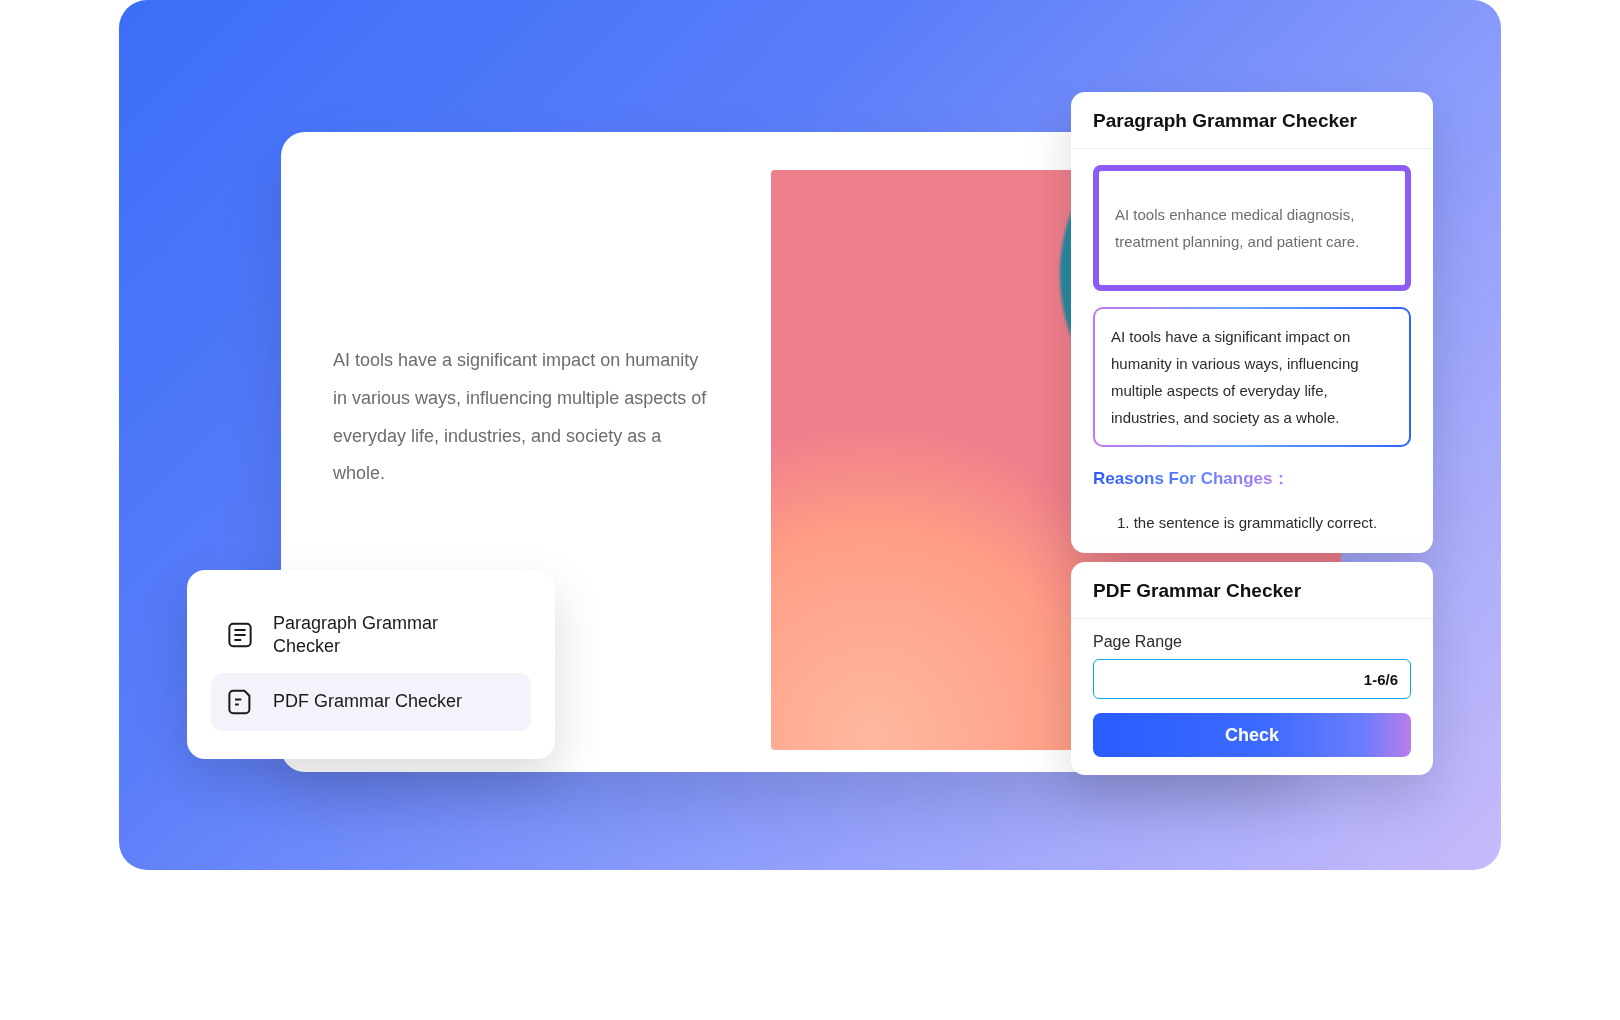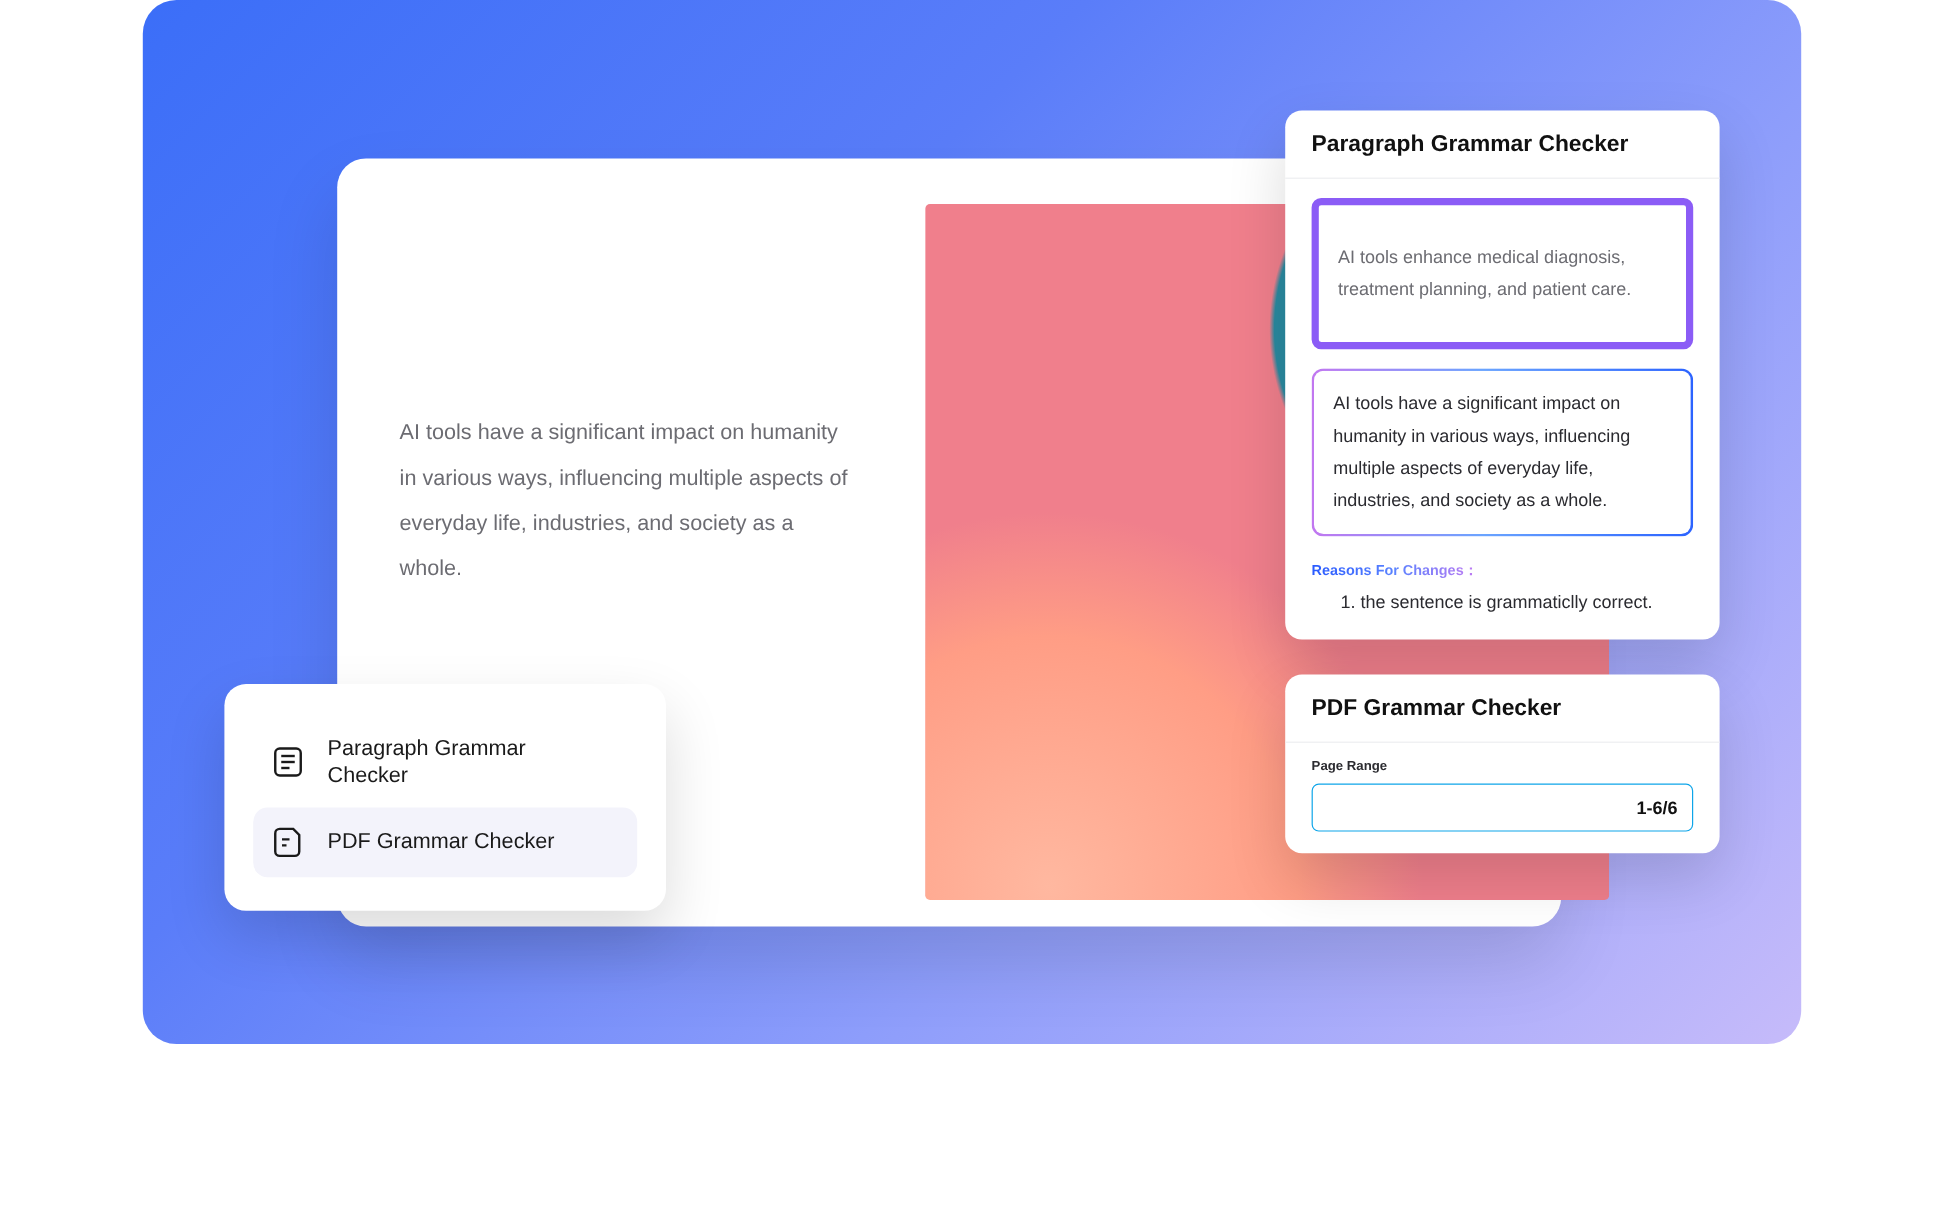--- a/index.html
+++ b/index.html
@@ -134,23 +134,23 @@
         linear-gradient(90deg,#c277f0 0%, #6aa4ff 45%, #2b63ff 100%) border-box;
       border: 2px solid transparent;
       border-radius: 10px;
       color: #2b2b30;
     }
     .text-box.highlight .inner {
       padding: 14px 16px;
       display: block;
     }
     .reasons-label {
-      font-size: 12px;
-      font-weight: 700;
-      margin: 4px 0 8px;
+      font-size: 17px;
+      font-weight: 700;
+      margin: 4px 0 22px;
       background: linear-gradient(90deg, #2a5bff 0%, #5b83ff 50%, #c27bf2 100%);
       -webkit-background-clip: text;
       background-clip: text;
       color: transparent;
       display: inline-block;
     }
     .reason-item {
       font-size: 15px;
       color: #2b2b30;
       line-height: 1.5;
@@ -163,24 +163,23 @@
       top: 562px;
       right: 68px;
       width: 362px;
       background: #fff;
       border-radius: 14px;
       box-shadow: 0 22px 50px rgba(0,0,0,0.14);
       padding-bottom: 18px;
     }
     .pdf-body { padding: 14px 22px 0; }
     .field-label {
-      font-size: 11px;
+      font-size: 16px;
       color: #2b2b30;
       margin-bottom: 8px;
-      font-weight: bold;
     }
     .pdf-input {
       width: 100%;
       height: 40px;
       border: 1px solid #0ea5e9;
       border-radius: 6px;
       padding: 0 12px;
       font-size: 15px;
       font-weight: 700;
       color: #111;
@@ -246,16 +245,19 @@
       <div class="reasons-label">Reasons For Changes：</div>
       <div class="reason-item">1. the sentence is grammaticlly correct.</div>
     </div>
   </div>
 
   <div class="pdf-panel">
     <div class="panel-header">PDF Grammar Checker</div>
     <div class="pdf-body">
       <div class="field-label">Page Range</div>
       <input class="pdf-input" type="text" value="1-6/6" style="">
+      <button class="check-btn">
+        <span>Check</span>
+      </button>
     </div>
   </div>
 
 </div>
 
 </body></html>

